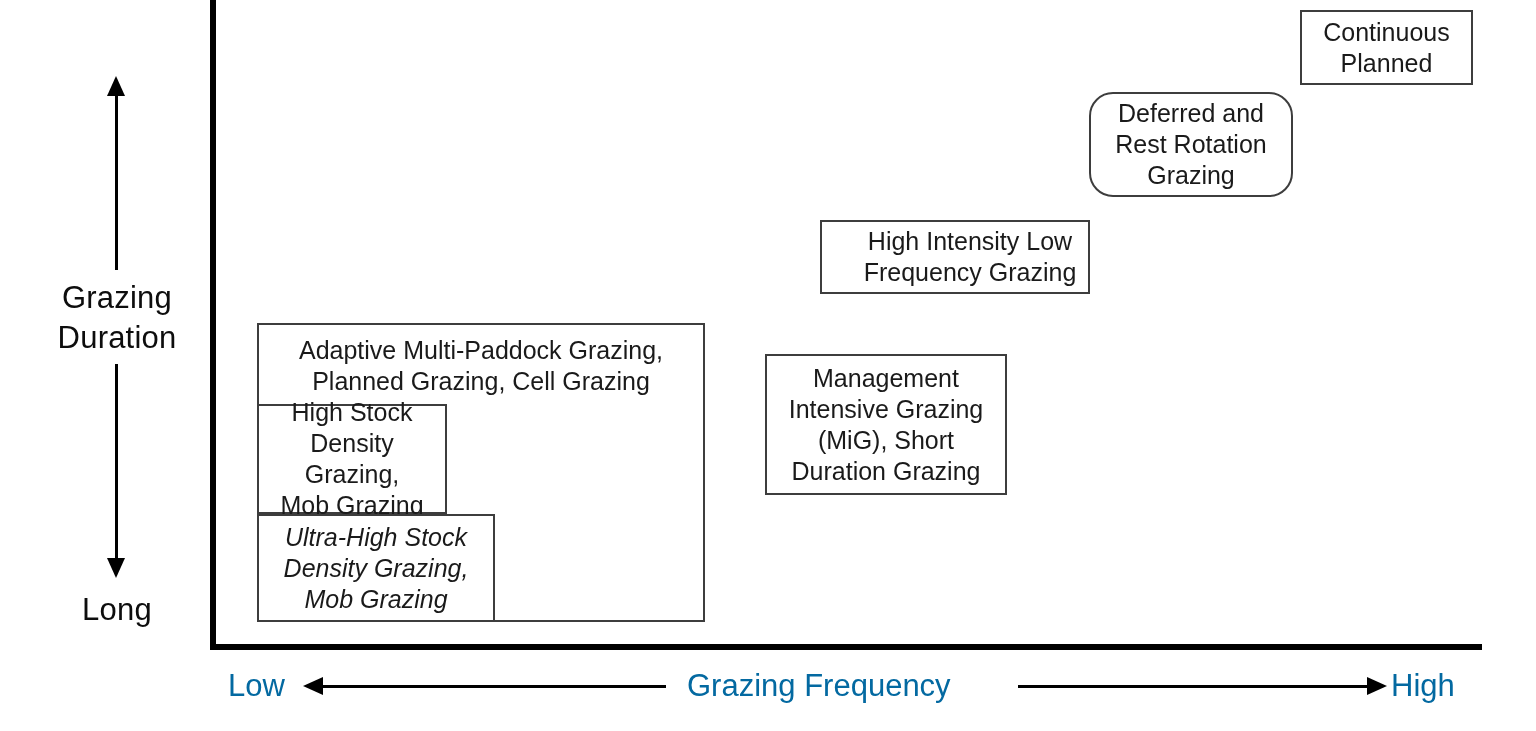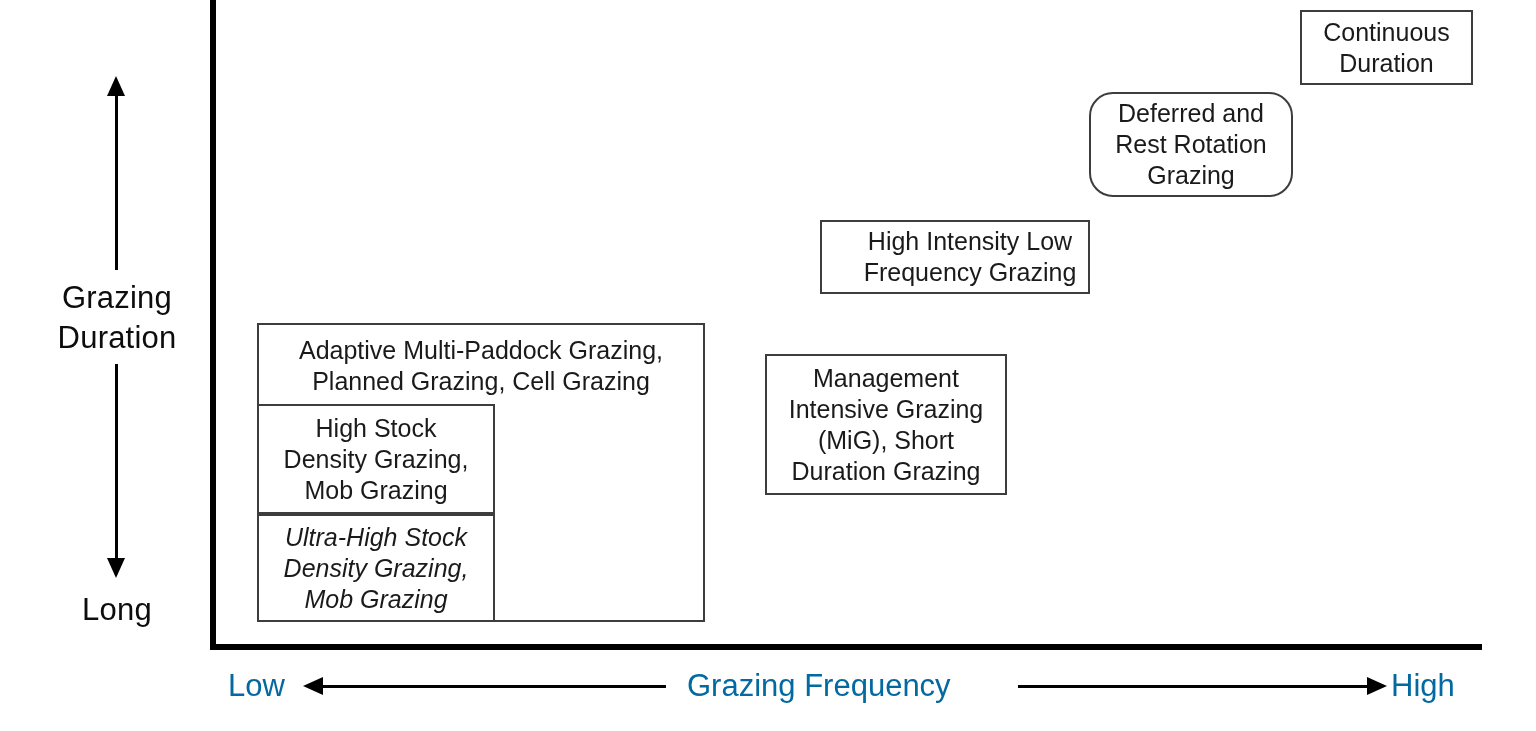--- a/index.html
+++ b/index.html
@@ -138,21 +138,21 @@
   #box-management   { left: 765px;  top: 354px; width: 242px; height: 141px; }
 
   
   #box-ampg {
     left: 257px; top: 323px; width: 448px; height: 299px;
     align-items: flex-start;
     justify-content: center;
     padding-top: 10px;
   }
   #box-hsd {
-    left: 257px; top: 404px; width: 238px; height: 110px;
+    left: 257px; top: 404px; width: 190px; height: 110px;
     background: #ffffff;
   }
   #box-uhsd {
     left: 257px; top: 514px; width: 238px; height: 108px;
     background: #ffffff;
     font-style: italic;
   }
 </style>
 </head>
 <body>
@@ -203,15 +203,15 @@
 Duration Grazing</div>
 
   <div class="box" id="box-hilf">High Intensity Low
 Frequency Grazing</div>
 
   <div class="box" id="box-deferred">Deferred and
 Rest Rotation
 Grazing</div>
 
   <div class="box" id="box-continuous">Continuous
-Duration</div>
+Planned</div>
 
 </div>
 
 </body></html>

